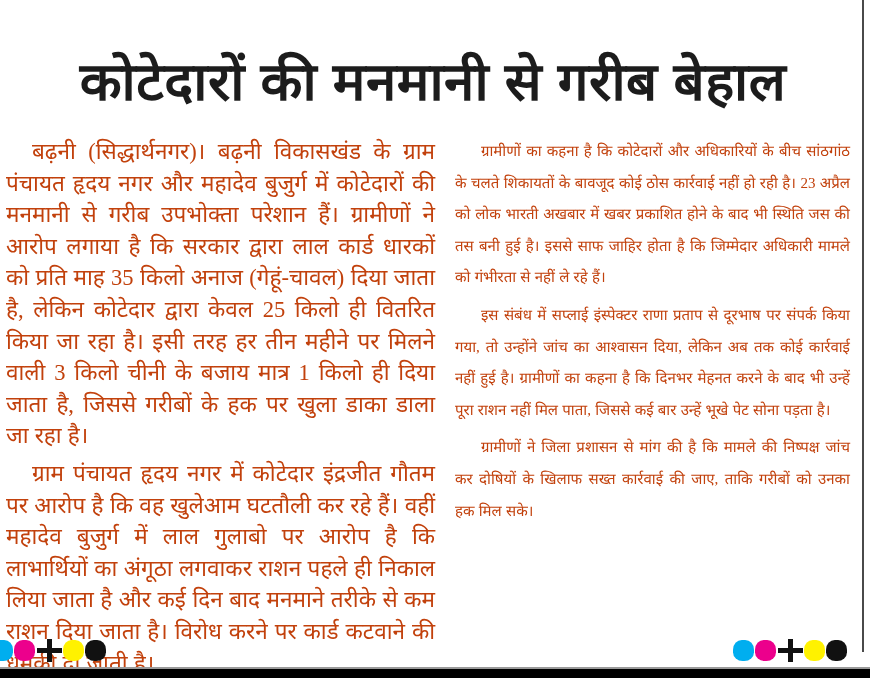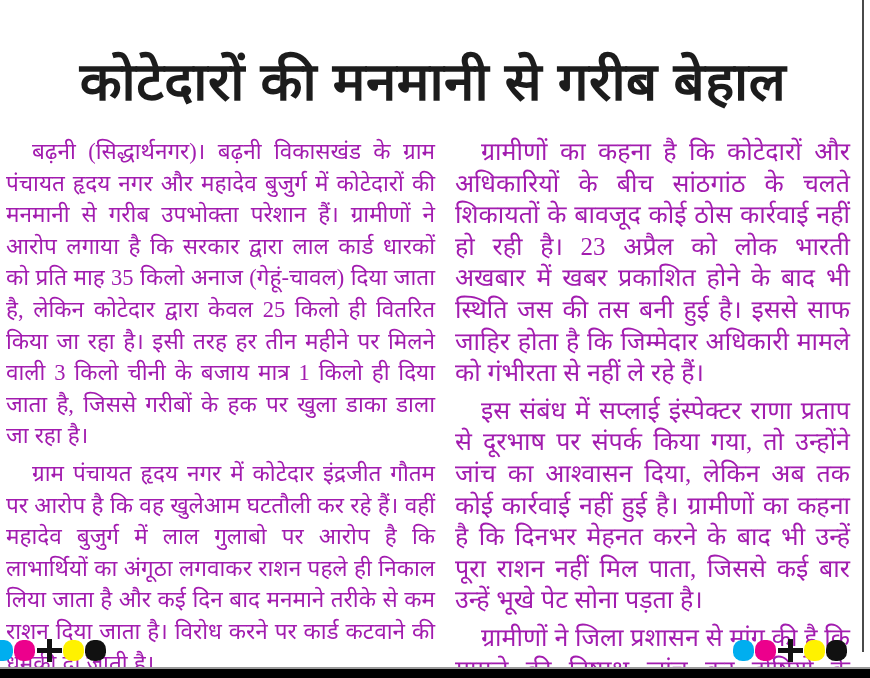--- a/index.html
+++ b/index.html
@@ -70,31 +70,31 @@
   .col-right {
     width: 423px;
     padding-left: 8px;
     padding-right: 20px;
   }
 
   .para {
     margin: 0 0 6px 0;
     font-size: 22.5px;
     line-height: 31.6px;
-    color: #a21caf;
+    color: #c2410c;
     text-align: justify;
     text-align-last: left;
     text-indent: 26px;
     word-spacing: 0.5px;
     -webkit-hyphens: none;
     hyphens: none;
   }
 
   .col-right .para {
-    font-size: 25px;
+    font-size: 15px;
     line-height: 31.6px;
   }
 
   .para.last {
     margin-bottom: 12px;
   }
 
   
   .reg-strip {
     position: absolute;

